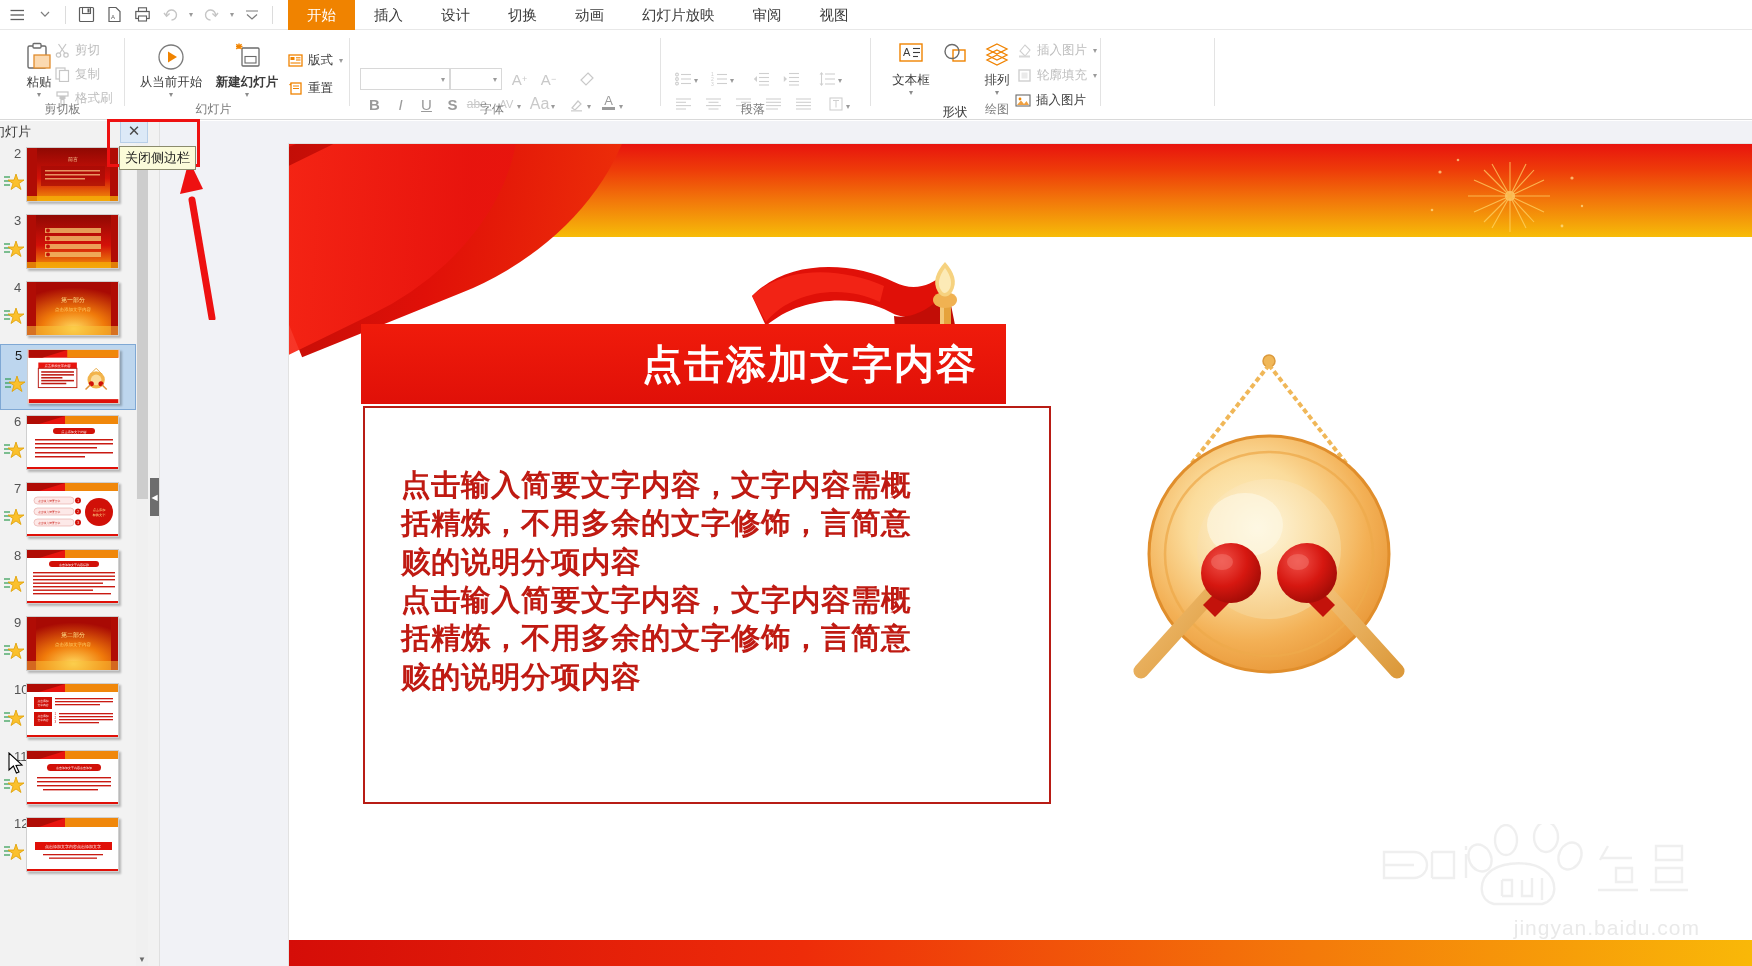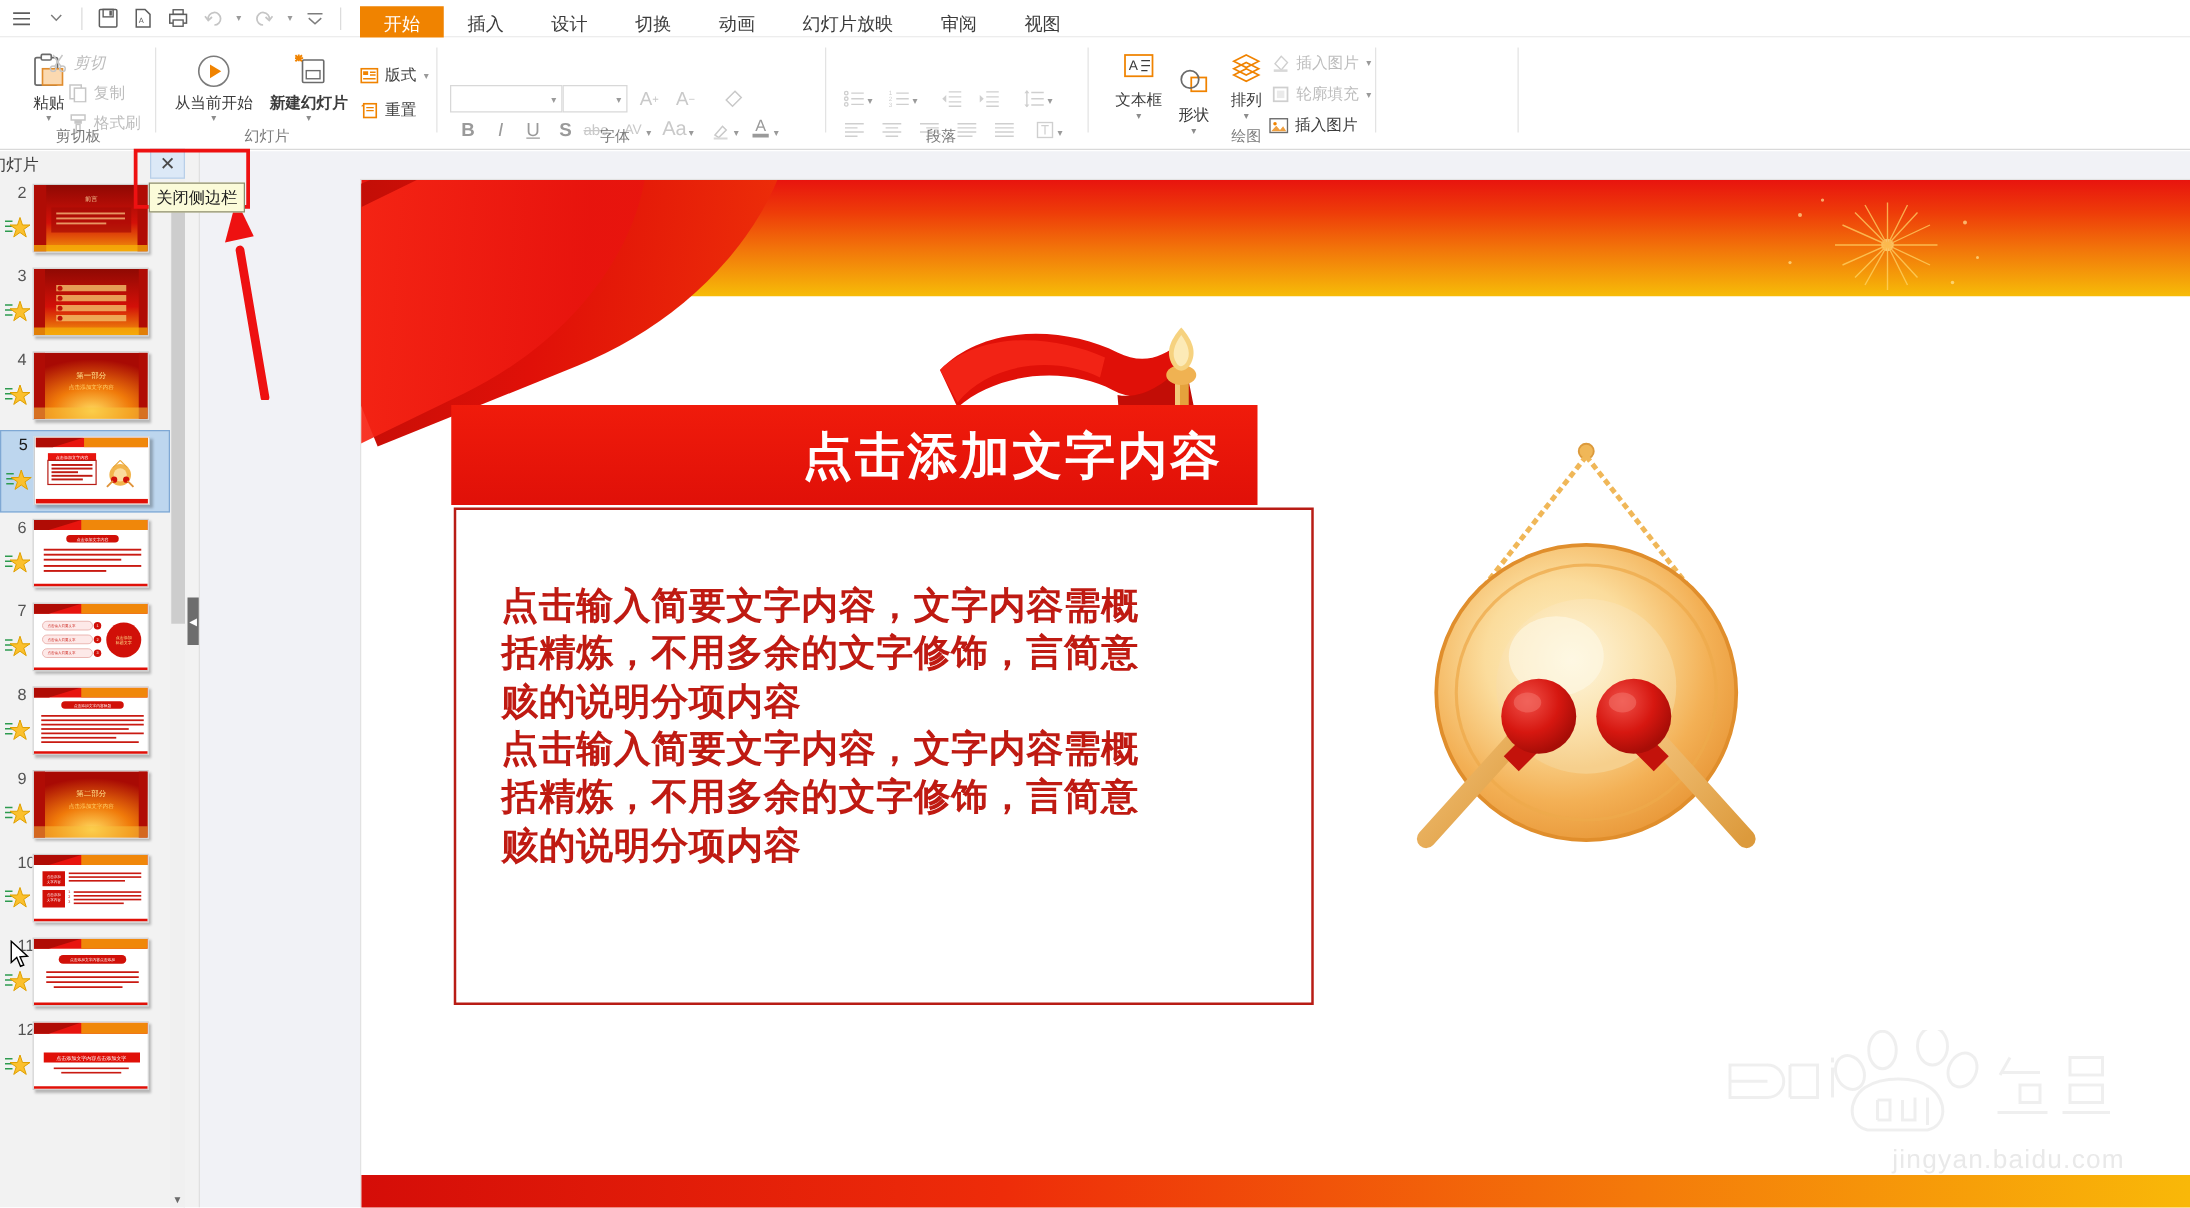--- a/index.html
+++ b/index.html
@@ -17,21 +17,21 @@
     display:flex; align-items:center;
   }
   .qat{ display:flex; align-items:center; height:30px; padding-left:4px; gap:2px; }
   .qicon{
     width:26px; height:26px; display:flex; align-items:center; justify-content:center;
     color:#6b6b6b; font-size:15px; cursor:default;
   }
   .qicon svg{ display:block; }
   .qsep{ width:1px; height:18px; background:#dcdcdc; margin:0 5px; }
   .caret{ font-size:8px; color:#9a9a9a; margin-left:1px; }
-  .tabs{ display:flex; align-items:flex-start; height:20px; margin-left:10px; }
+  .tabs{ display:flex; align-items:center; height:20px; margin-left:10px; }
   .tab{
     padding:0 19px; height:30px; line-height:30px; font-size:14.5px;
     color:#3b3b3b; cursor:default; white-space:nowrap;
   }
   .tab.active{ background:#f08300; color:#ffffff; }
 
   
   .ribbon{
     position:absolute; left:0; top:30px; width:1752px; height:90px;
     background:#ffffff; border-bottom:1px solid #d9d9d9;
@@ -297,21 +297,21 @@
         <span class="icn">
           <svg width="28" height="30" viewBox="0 0 28 30">
             <rect x="3" y="4" width="18" height="22" rx="1.5" fill="#fff" stroke="#6b6b6b" stroke-width="1.4"></rect>
             <rect x="8" y="1.5" width="8" height="4.5" rx="1" fill="#fff" stroke="#6b6b6b" stroke-width="1.3"></rect>
             <rect x="9" y="13" width="16" height="13" fill="#fbd9b0" stroke="#e08c2d" stroke-width="1.3"></rect>
           </svg>
         </span>
         <span class="lbl">粘贴</span>
         <span class="dd">▾</span>
       </div>
-      <div class="smallitem" style="left:39px;top:12px;font-style:italic;">
+      <div class="smallitem" style="left:55px;top:12px;">
         <span class="icn">
           <svg width="15" height="15" viewBox="0 0 15 15">
               <g stroke="#c6c6c6" stroke-width="1.2" fill="none">
                 <circle cx="3.5" cy="12" r="2.2"></circle>
                 <circle cx="11" cy="12" r="2.2"></circle>
                 <line x1="4.5" y1="10.5" x2="11" y2="1"></line>
                 <line x1="10" y1="10.5" x2="3.5" y2="1"></line>
               </g>
             </svg>
         </span>
@@ -573,21 +573,21 @@
               <g stroke="#3c3c3c" stroke-width="1.1">
                 <line x1="17" y1="6.5" x2="24" y2="6.5"></line>
                 <line x1="17" y1="10.5" x2="24" y2="10.5"></line>
                 <line x1="17" y1="14.5" x2="22" y2="14.5"></line>
               </g>
             </svg>
         </span>
         <span class="lbl">文本框</span>
         <span class="dd">▾</span>
       </div>
-      <div class="bigbtn" style="left:54px;top:24px;">
+      <div class="bigbtn" style="left:54px;top:12px;gap:32px;">
         <span class="icn">
           <svg width="30" height="28" viewBox="0 0 30 28">
               <rect x="13" y="8" width="12" height="11" fill="none" stroke="#f08300" stroke-width="1.4"></rect>
               <circle cx="12" cy="9.5" r="7" fill="none" stroke="#6b6b6b" stroke-width="1.4"></circle>
             </svg>
         </span>
         <span class="lbl">形状</span>
         <span class="dd">▾</span>
       </div>
       <div class="bigbtn" style="left:96px;top:12px;">

